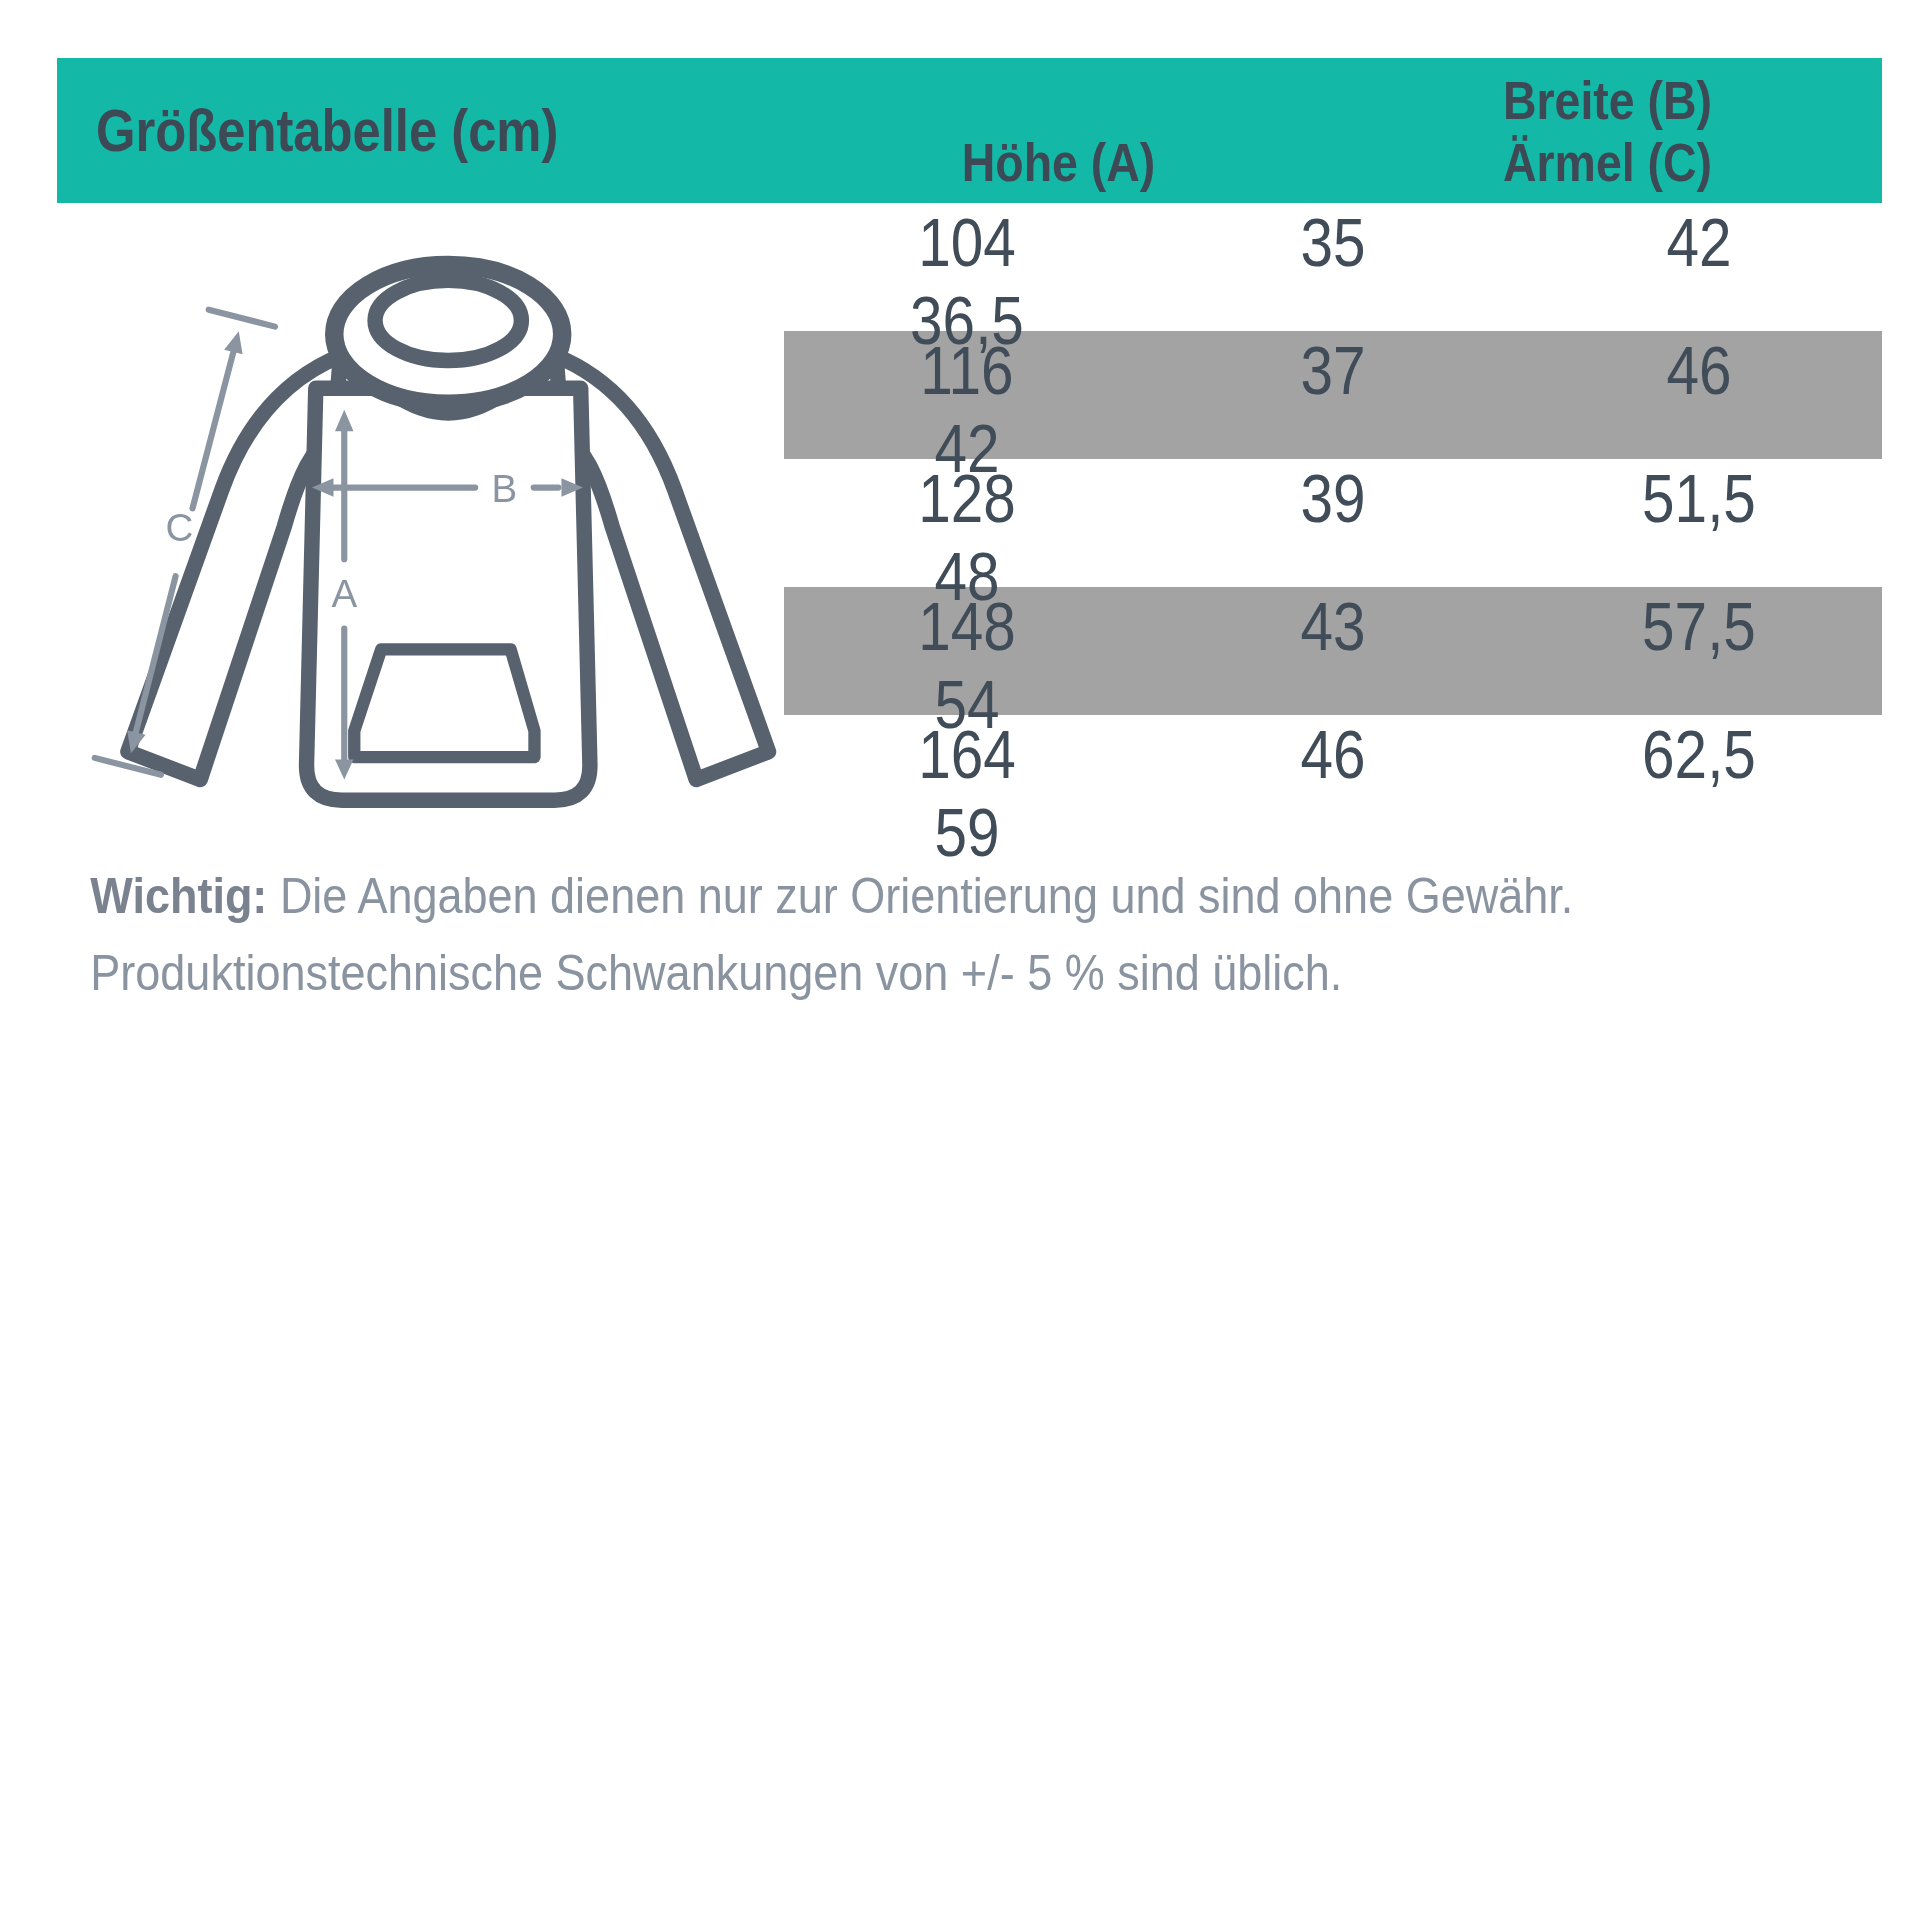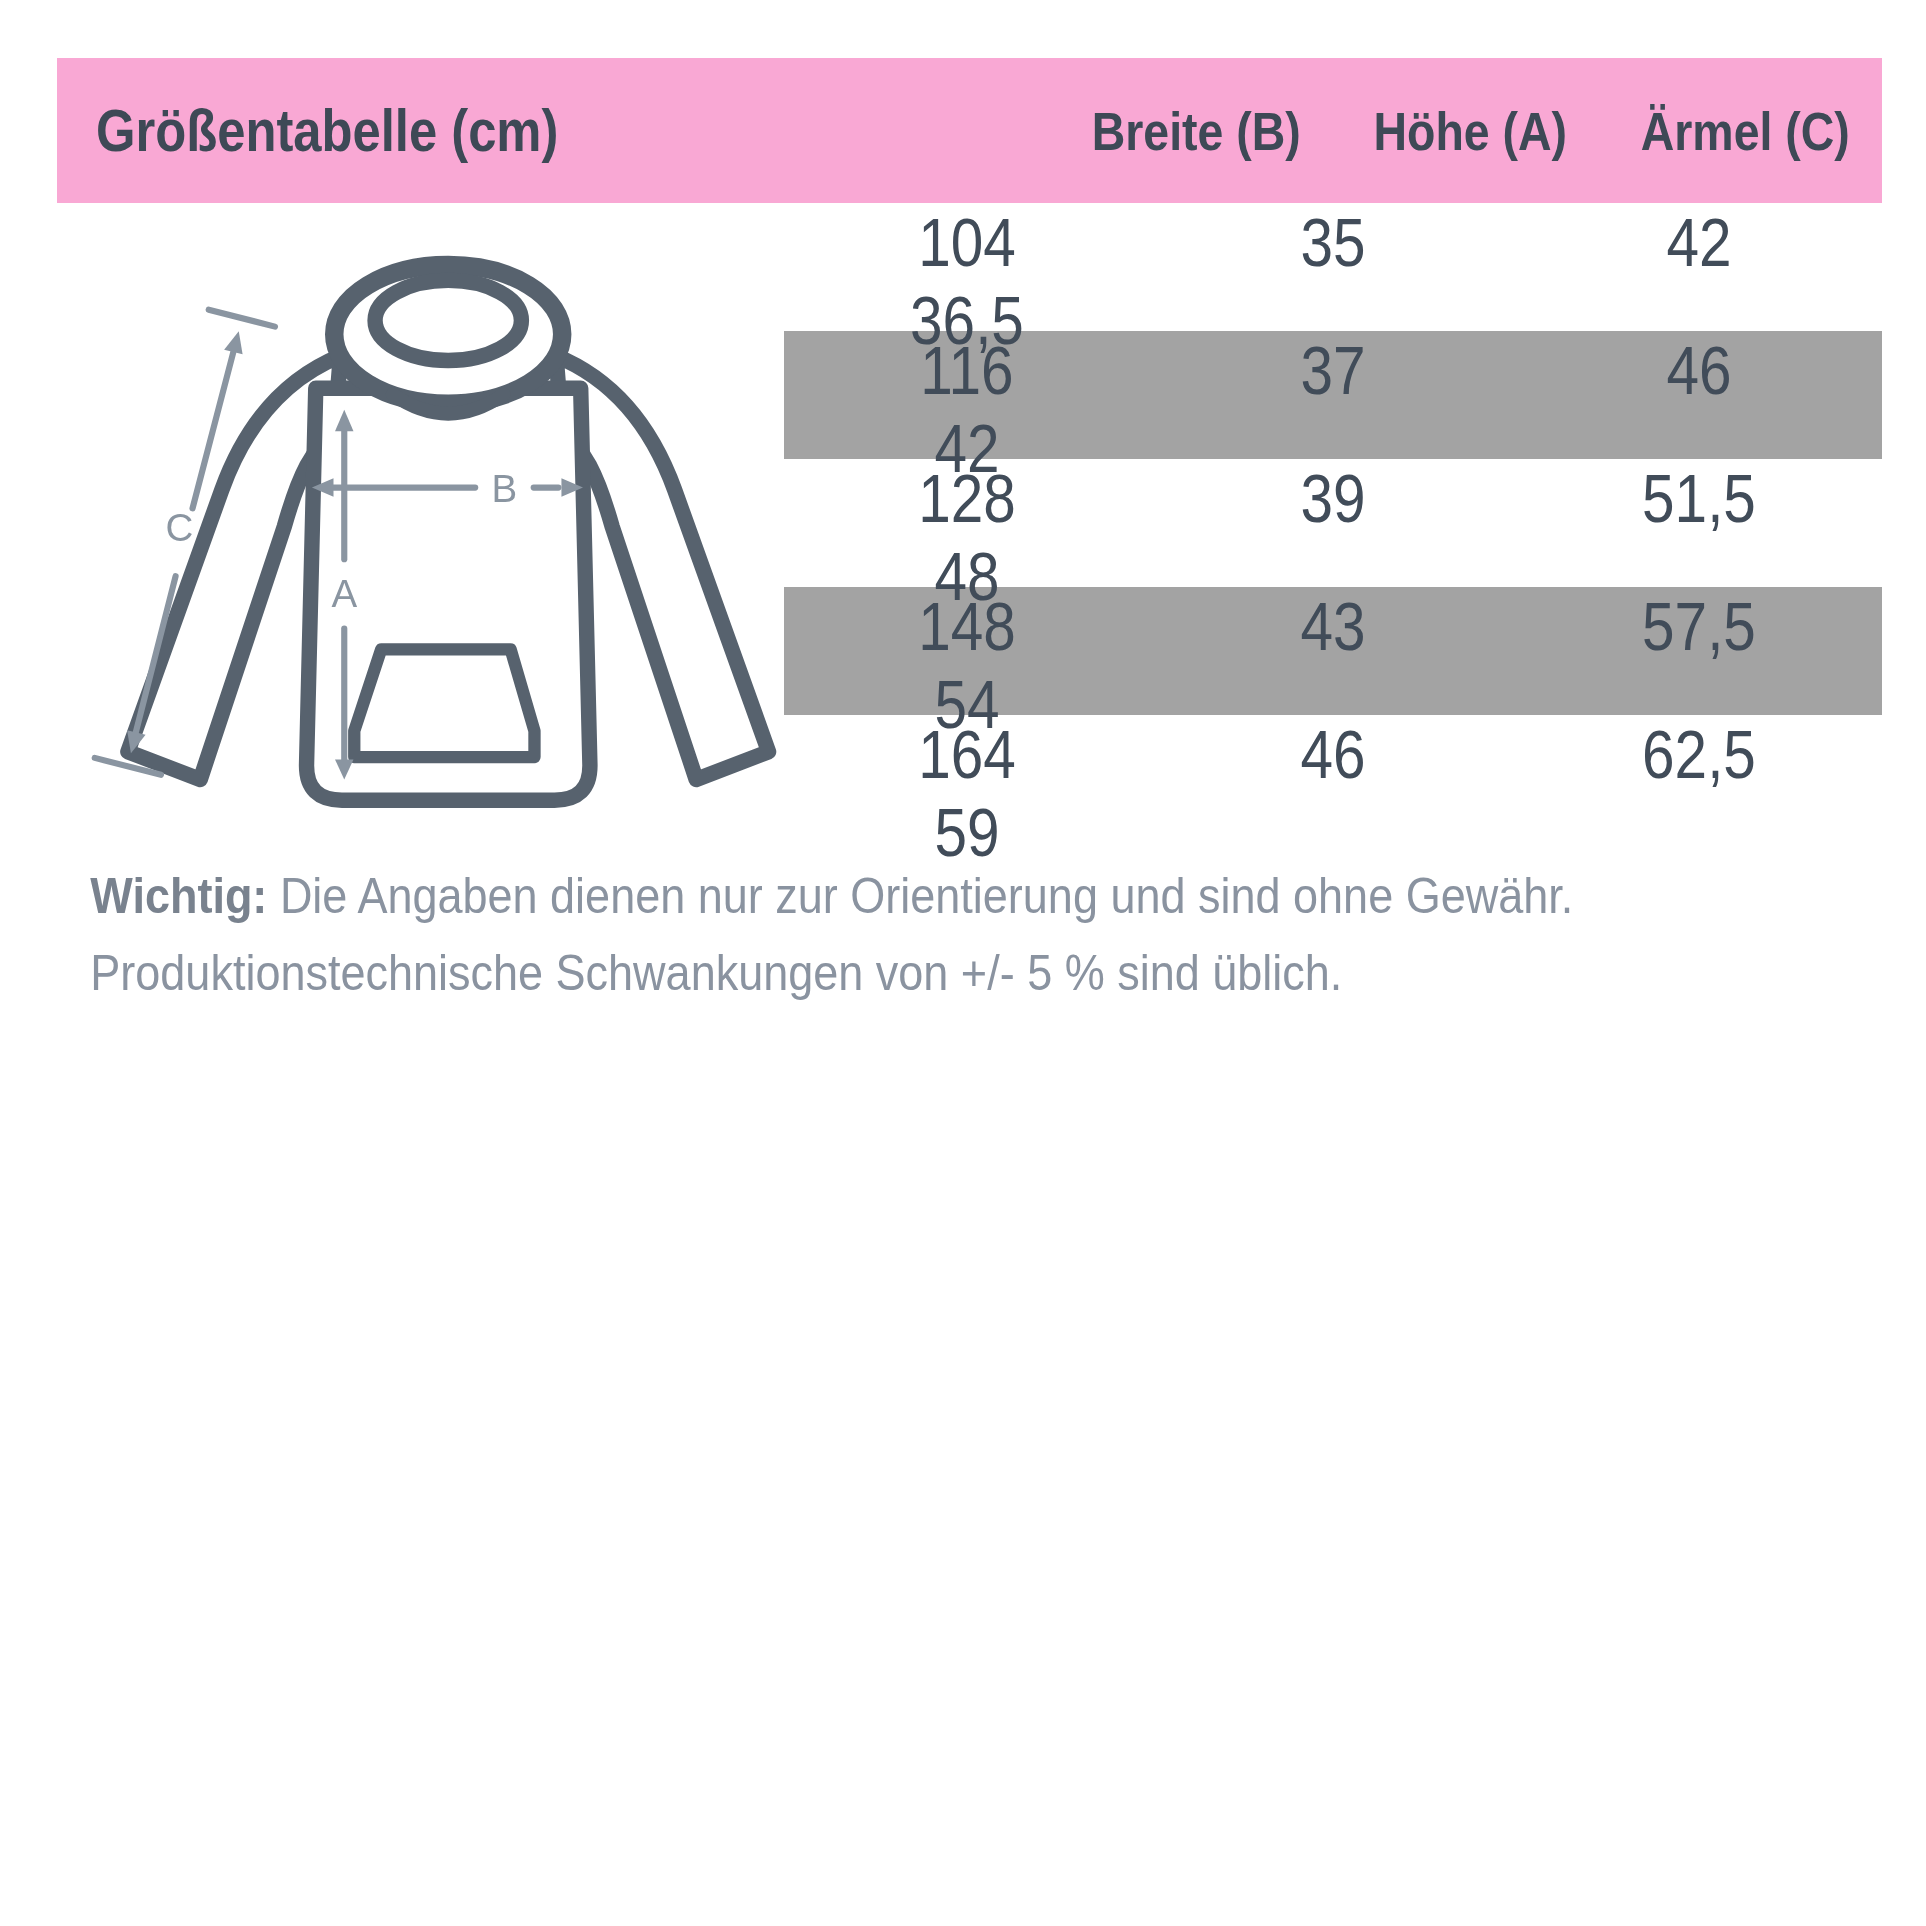--- a/index.html
+++ b/index.html
@@ -8,28 +8,28 @@
     background: #ffffff;
     font-family: "Liberation Sans", "DejaVu Sans", sans-serif;
     position: relative;
     overflow: hidden;
   }
   .sheet { position: absolute; left: 57px; top: 58px; width: 1825px; }
 
   
   .header-bar {
     display: flex; align-items: center;
-    height: 145px; background: #f9a8d4;
+    height: 145px; background: #14b8a6;
   }
   .header-title-cell { width: 727px; flex: none; box-sizing: border-box; padding-left: 39px; }
   .header-title {
     display: inline-block; font-weight: bold; font-size: 59px; color: #3e4956;
     transform: scaleX(.86); transform-origin: 0 50%; white-space: nowrap;
   }
-  .header-cols { flex: 1; display: grid; grid-template-columns: repeat(4, 1fr); }
+  .header-cols { flex: 1; display: grid; grid-template-columns: repeat(2, 1fr); }
   .col-h {
     text-align: center; font-weight: bold; font-size: 54px; color: #3e4956;
     transform: scaleX(.86); transform-origin: 50% 50%; white-space: nowrap;
   }
 
   
   .content { display: flex; }
   .diagram-cell { width: 727px; height: 640px; flex: none; }
   .rows { flex: 1; }
   .row { height: 128px; display: grid; grid-template-columns: repeat(3, 1fr); align-items: center; }

